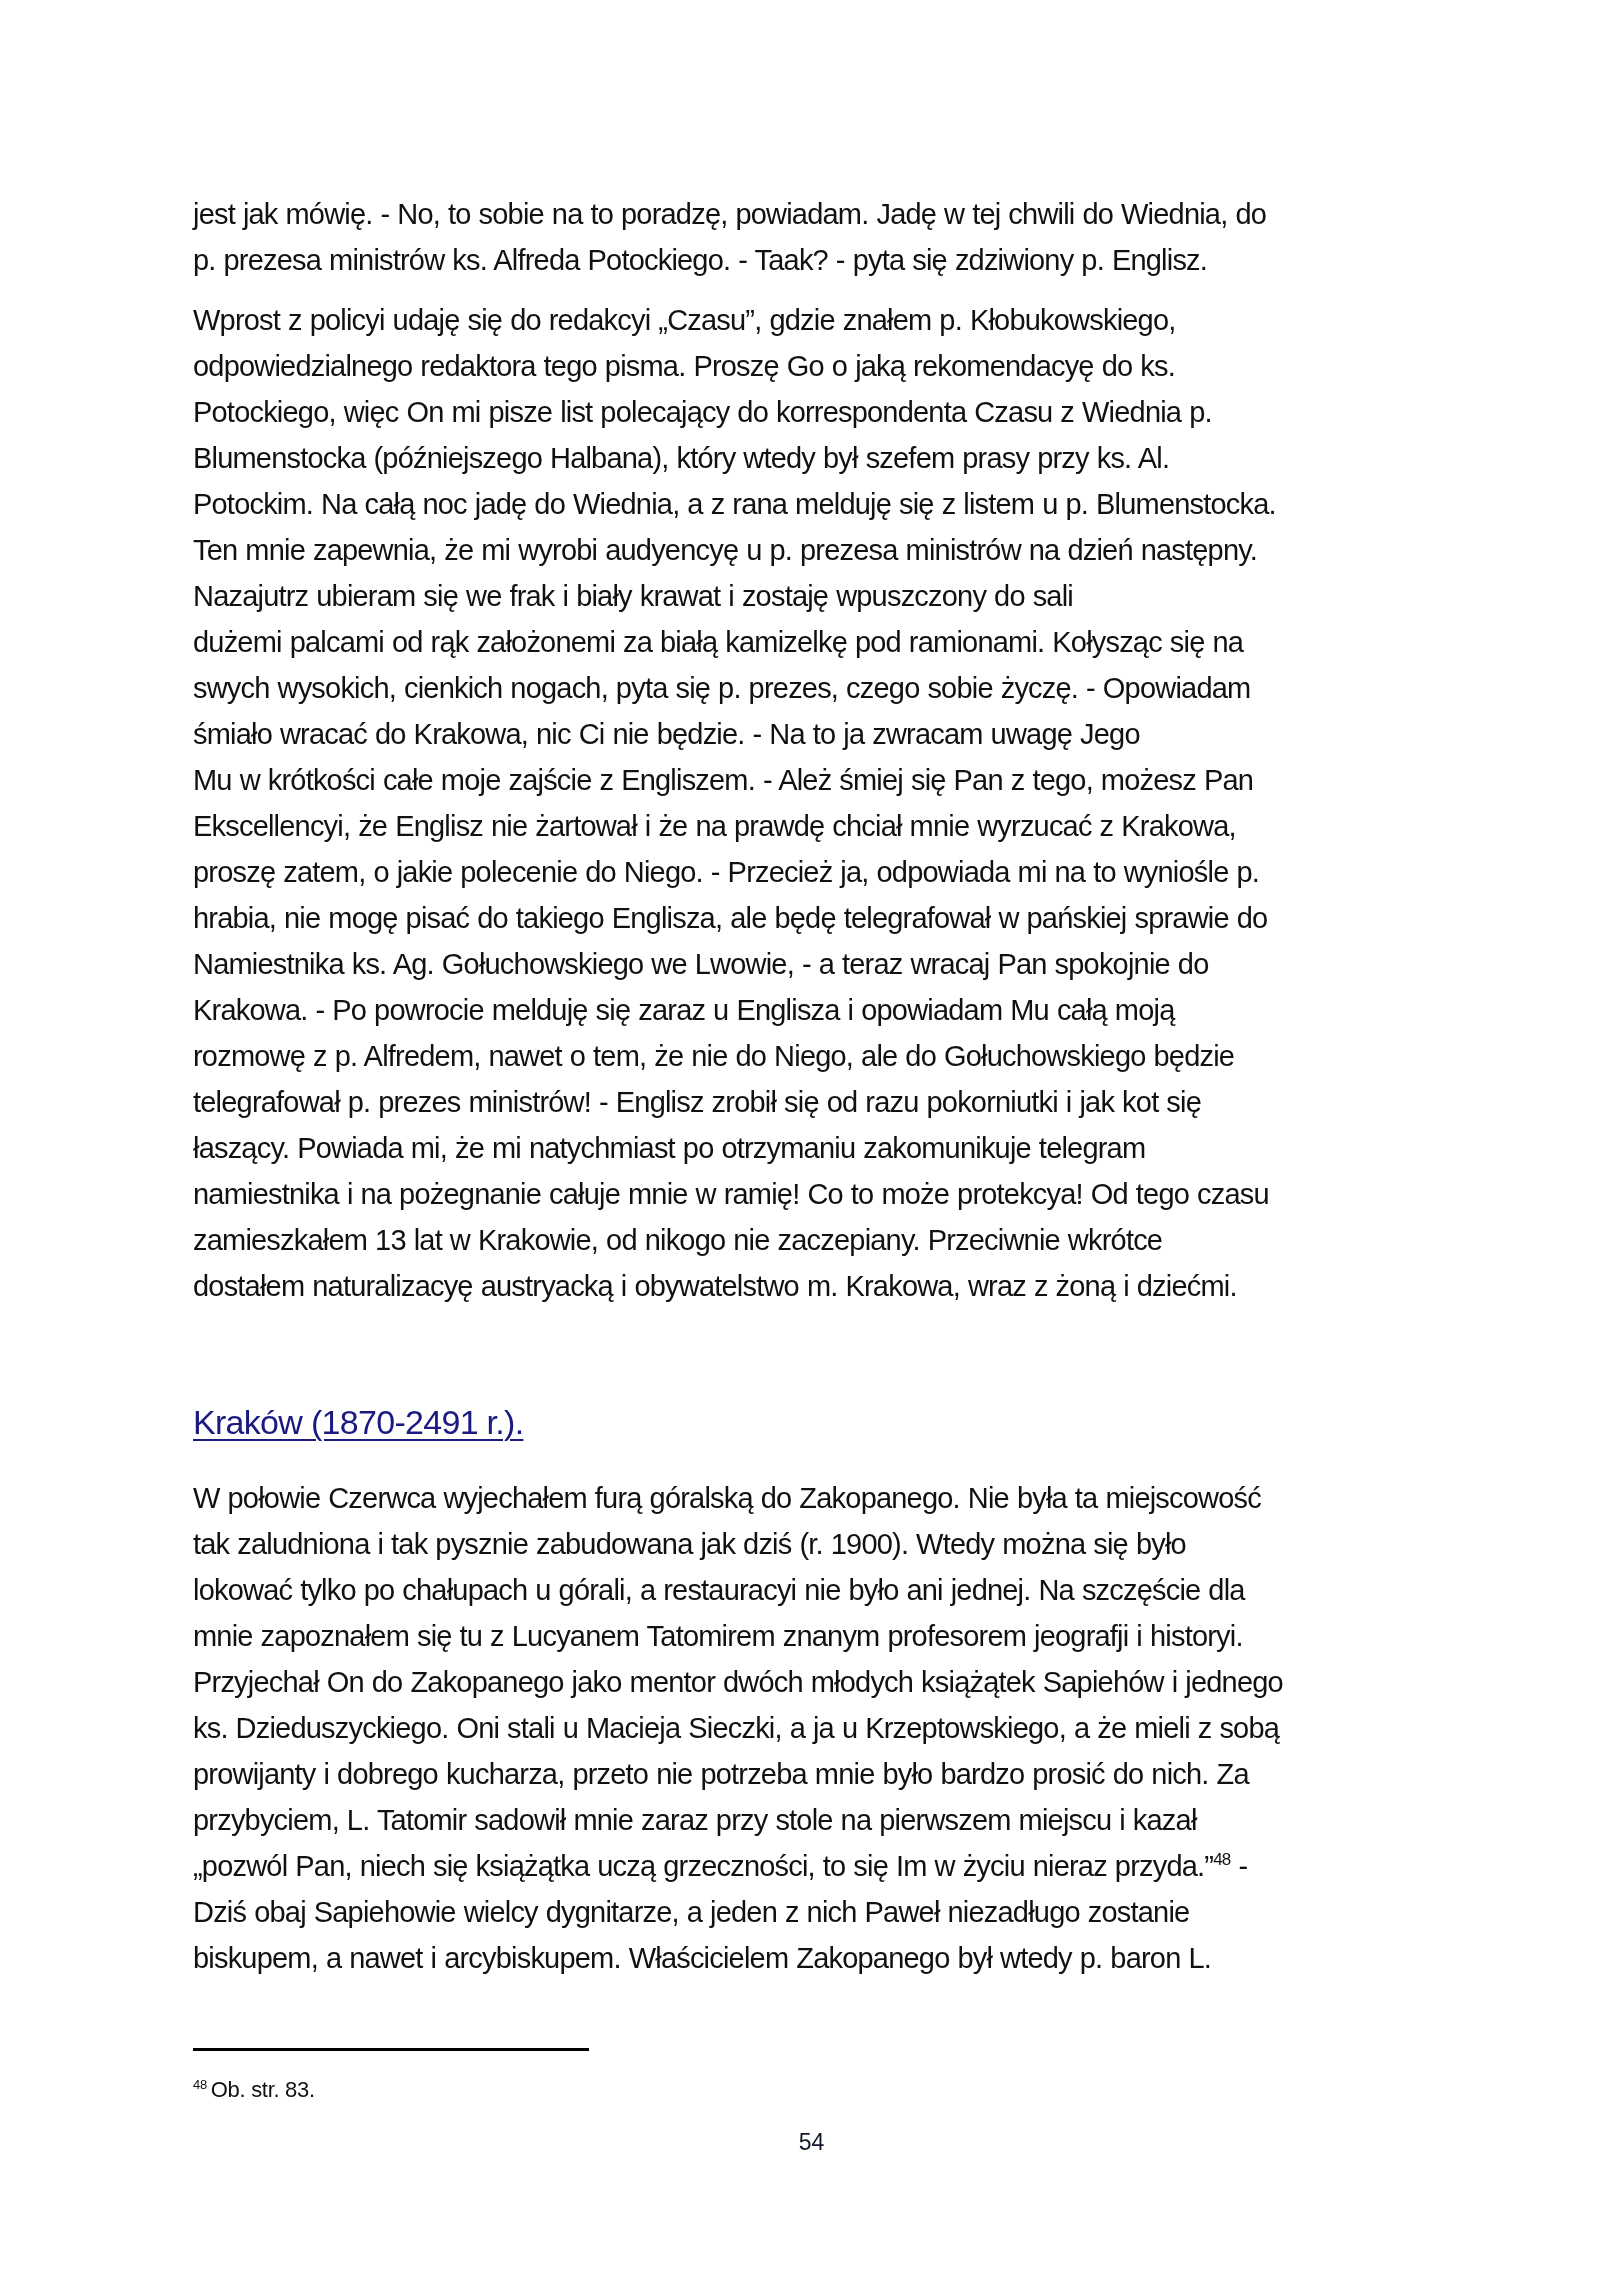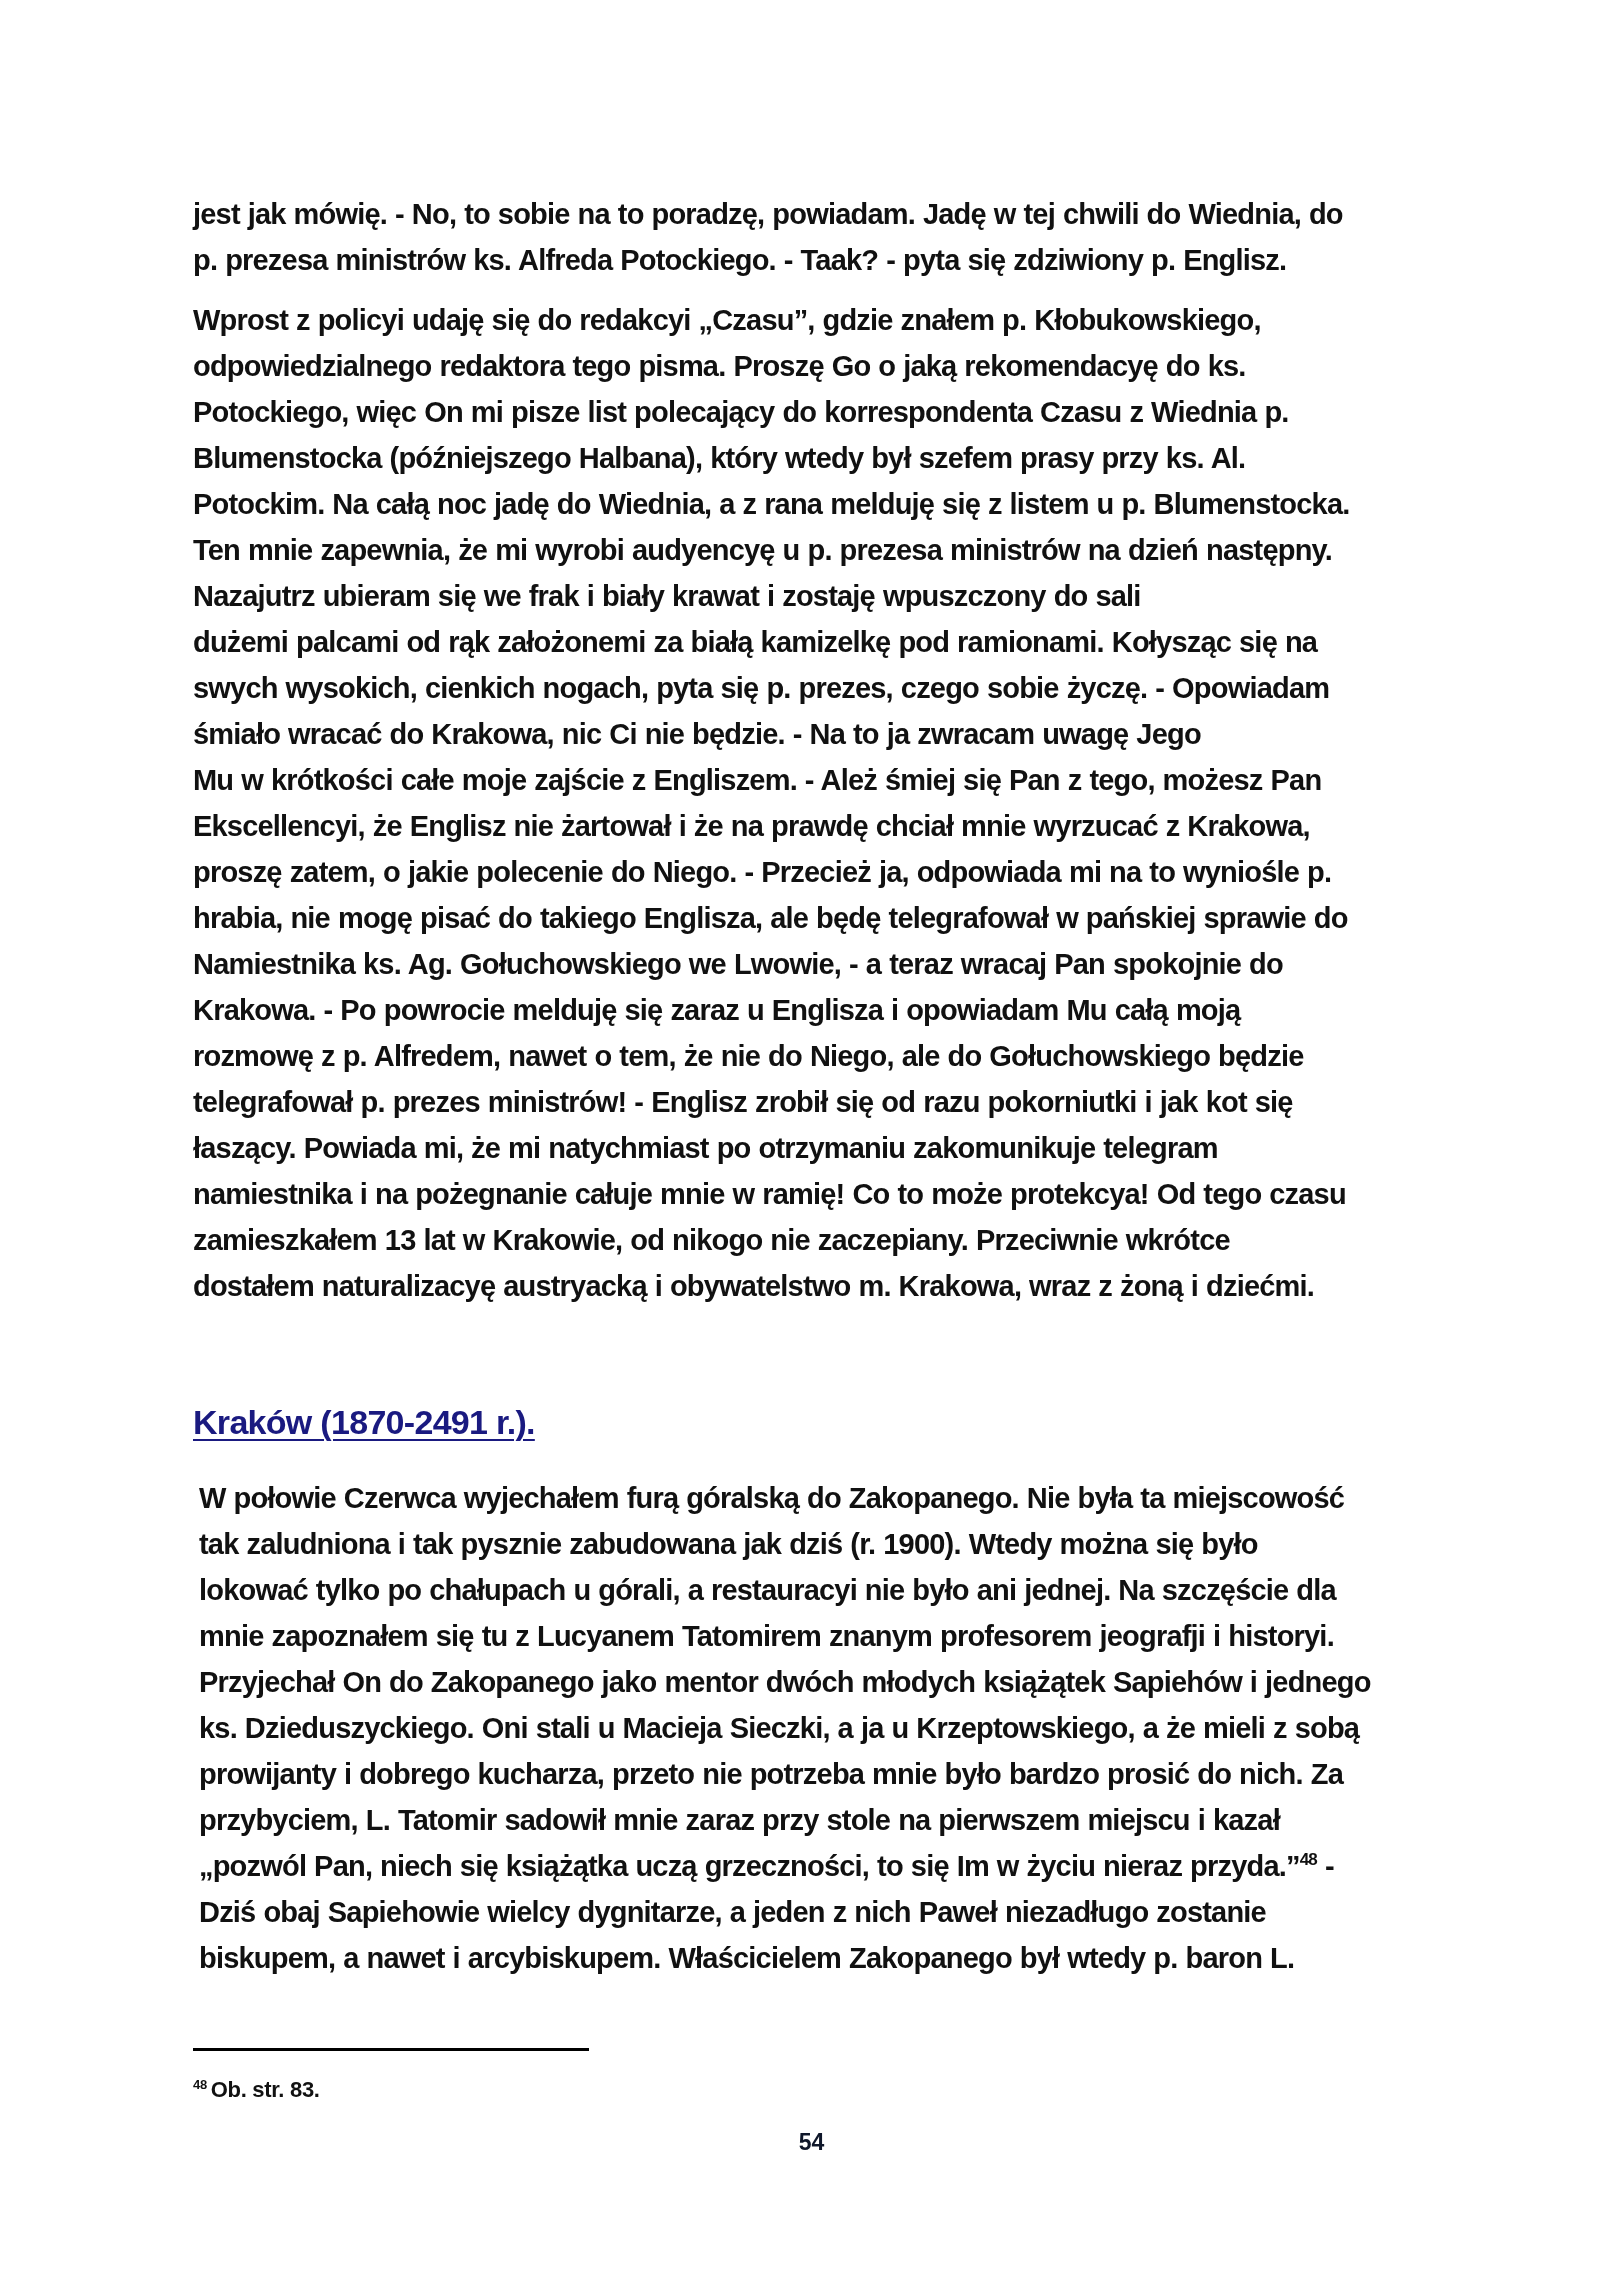--- a/index.html
+++ b/index.html
@@ -1,36 +1,36 @@
 <!DOCTYPE html>
 <html style="font-size:10.5px"><head>
 <meta charset="utf-8">
 <style>
   html, body { margin: 0; padding: 0; background: #ffffff; }
   body { width: 1623px; height: 2295px; position: relative; overflow: hidden; }
   .page {
-    position: absolute; left: 0; top: 0; width: 1623px; height: 2139px; background: #ffffff; font-weight: bold;
+    position: absolute; left: 0; top: 0; width: 1623px; height: 2139px; background: #ffffff;
   }
   .body-text {
     position: absolute; left: 193px; width: 1253px;
     font-family: "Liberation Sans", sans-serif;
     font-size: 29px; line-height: 46px; color: #111111;
     letter-spacing: -0.8px; word-spacing: 0.7px;
   }
   .line { display: block; white-space: nowrap; }
   .p1 { top: 191px; }
   .p2 { top: 297px; }
   .heading {
     position: absolute; left: 193px; top: 1399px;
     font-family: "Liberation Sans", sans-serif;
     font-size: 34px; line-height: 46px; color: #1a1a80;
     text-decoration: underline; text-decoration-thickness: 2px; text-underline-offset: 5.2px;
     letter-spacing: -0.7px; cursor: pointer;
   }
-  .p3 { top: 1475px; margin-left: 6px; }
+  .p3 { top: 1475px; }
   .sup { font-size: 17px; vertical-align: super; line-height: 0; }
   .footnote-rule {
     position: absolute; left: 193px; top: 2048px; width: 396px; height: 2.6px; background: #000000;
   }
   .footnote {
     position: absolute; left: 193px; top: 2074px;
     font-family: "Liberation Sans", sans-serif; font-size: 22px; line-height: 31px; color: #111111;
     letter-spacing: -0.3px;
   }
   .footnote .fn-num { font-size: 13px; vertical-align: super; line-height: 0; margin-right: 3.9px; }

